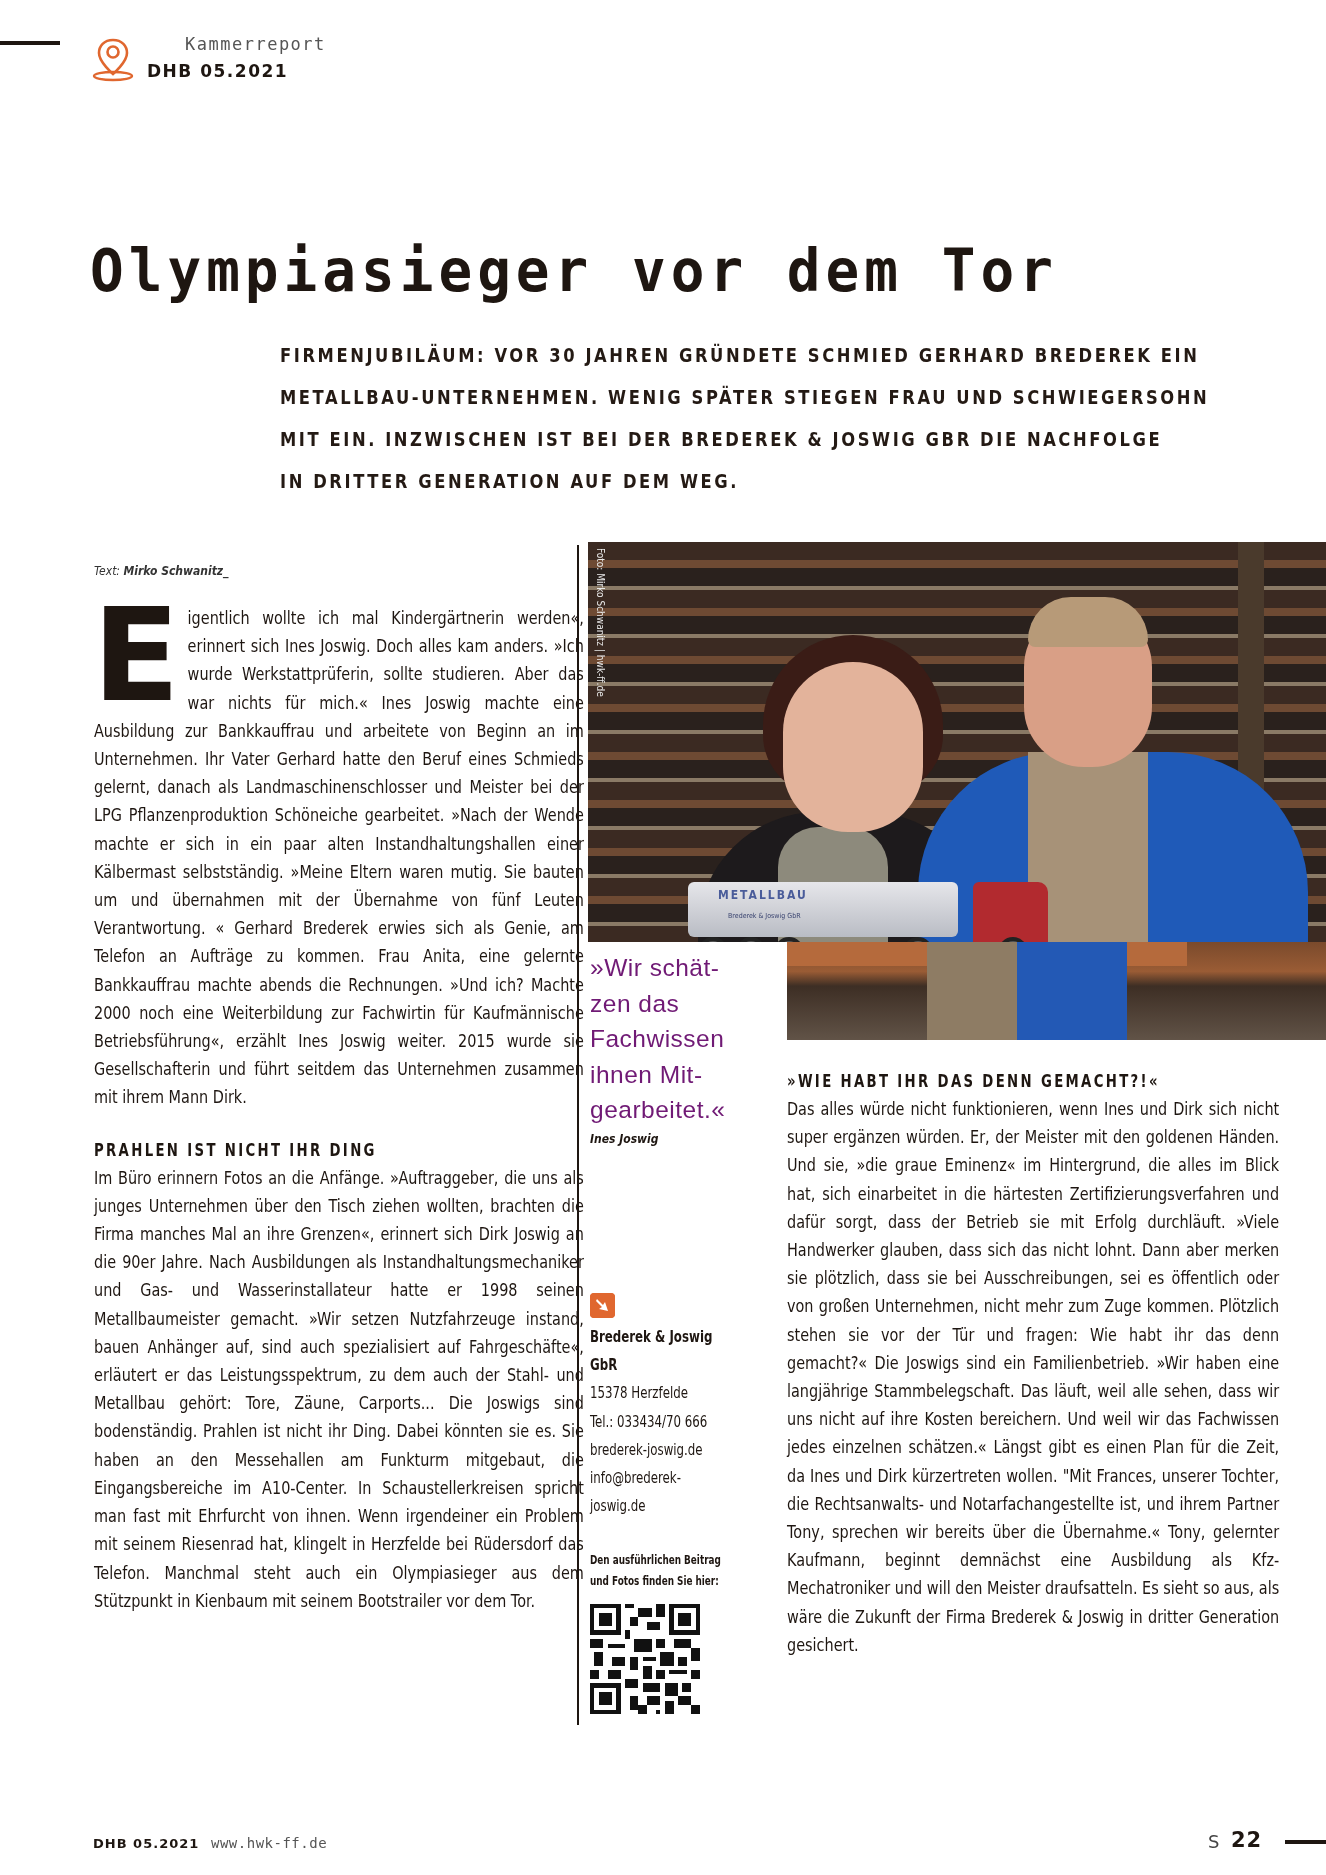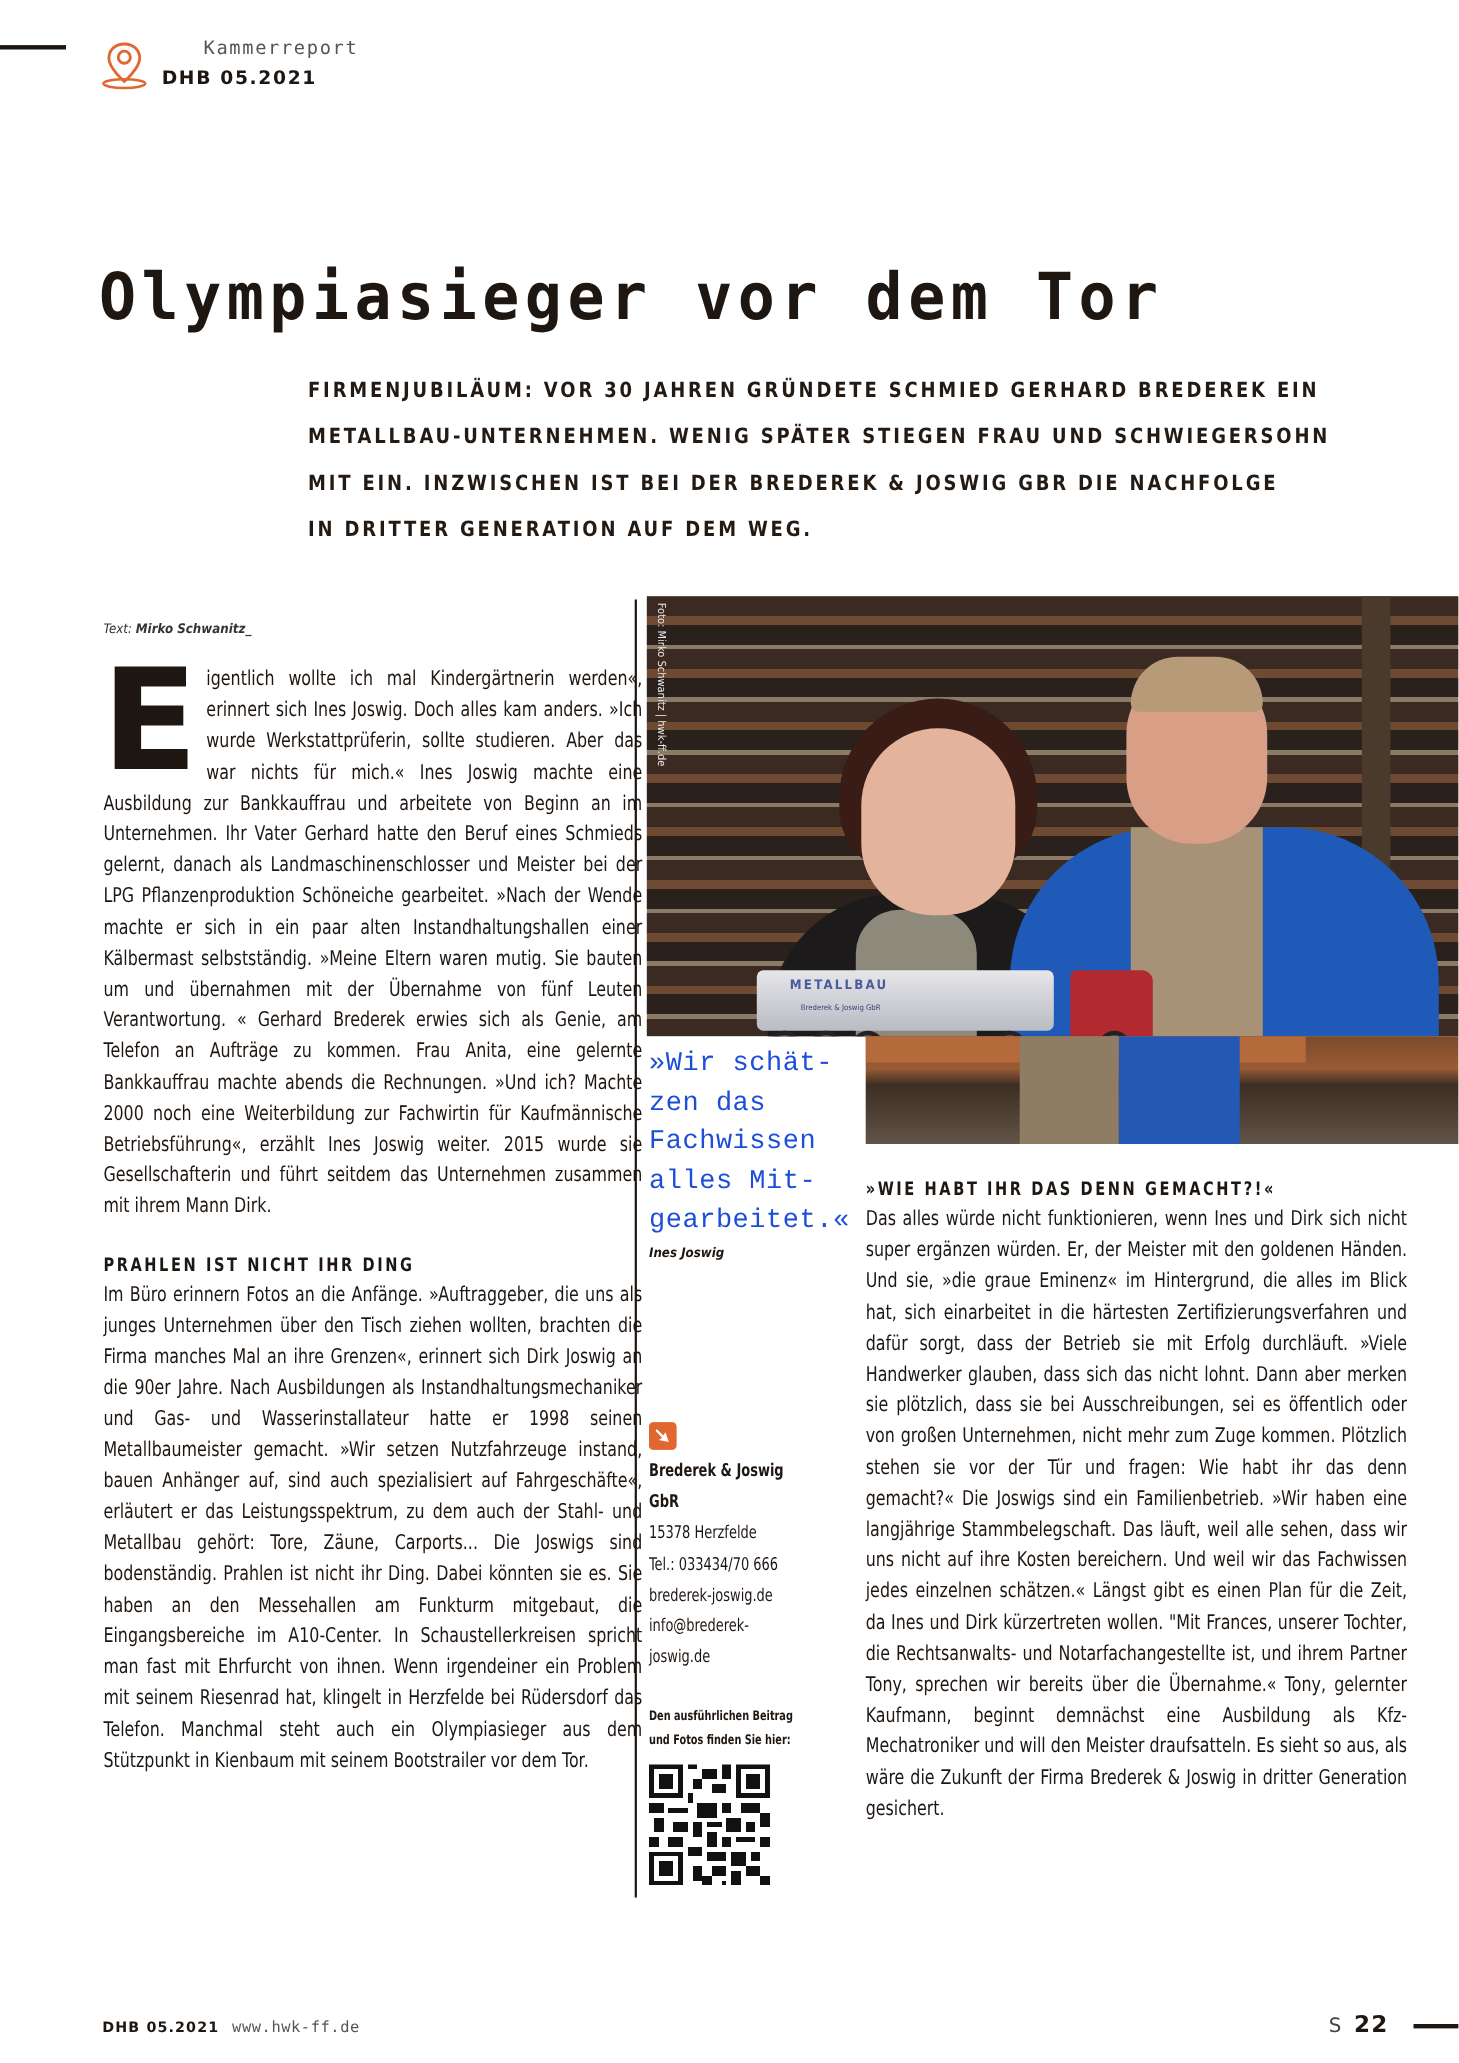--- a/index.html
+++ b/index.html
@@ -64,21 +64,21 @@
   .person-man-coat { position: absolute; left: 330px; top: 210px; width: 390px; height: 300px; border-radius: 140px 140px 0 0; background: #1f5ab8; }
   .person-man-shirt { position: absolute; left: 440px; top: 210px; width: 120px; height: 300px; background: #a79278; }
   .truck { position: absolute; left: 100px; top: 340px; width: 420px; height: 110px; }
   .tank { position: absolute; left: 0; top: 0; width: 270px; height: 55px; background: linear-gradient(180deg, #e6e6ea 0%, #b9bcc4 100%); border-radius: 6px; }
   .tank-label { position: absolute; left: 30px; top: 6px; font-size: 12px; font-weight: bold; color: #4a5c9a; letter-spacing: 2px; }
   .tank-sub { position: absolute; left: 40px; top: 30px; font-size: 7px; color: #3a4470; }
   .cab { position: absolute; left: 285px; top: 0; width: 75px; height: 75px; background: #b22a2f; border-radius: 6px 10px 4px 4px; }
   .wheel { position: absolute; width: 30px; height: 30px; border-radius: 50%; background: #555; border: 4px solid #222; top: 55px; }
 
   
-  .quote { left: 590px; top: 950px; width: 190px; font-family: Liberation Mono, monospace; font-size: 24.5px; line-height: 35.5px; color: #1d4ed8; letter-spacing: 0.5px; }
+  .quote { left: 590px; top: 950px; width: 190px; font-family: Liberation Sans, sans-serif; font-size: 24.5px; line-height: 35.5px; color: #701a75; letter-spacing: 0.5px; }
   .quote-author { left: 590px; top: 1132px; font-size: 12px; font-weight: bold; font-style: italic; color: #1e1611; }
 
   
   .arrow-icon { left: 590px; top: 1293px; width: 25px; height: 25px; background: #e0672f; border-radius: 4px; }
   .contact { left: 590px; top: 1323px; width: 200px; font-size: 16px; line-height: 28.2px; }
   .contact-inner { transform: scaleX(0.82); transform-origin: left top; width: 240px; }
   .contact .c-name { font-weight: bold; }
   .qr-label { left: 590px; top: 1550px; font-size: 12px; font-weight: bold; line-height: 21px; }
   .qr-label-inner { transform: scaleX(0.82); transform-origin: left top; width: 190px; }
   .qr { left: 590px; top: 1604px; width: 110px; height: 110px; }
@@ -156,21 +156,21 @@
   <div class="pillar" style="left:140px;top:0;width:90px;height:98px;background:#8e7c64;"></div>
 </div>
 <div class="abs photo-credit">
   <span>Foto: Mirko Schwanitz | hwk-ff.de</span>
 </div>
 
 <div class="abs quote">
   <div>»Wir schät-</div>
   <div>zen das</div>
   <div>Fachwissen</div>
-  <div>alles Mit-</div>
+  <div>ihnen Mit-</div>
   <div>gearbeitet.«</div>
 </div>
 <div class="abs quote-author">Ines Joswig</div>
 
 <svg class="abs arrow-icon" viewBox="0 0 25 25">
   <rect width="25" height="25" rx="4" fill="#e0672f"></rect>
   <path d="M7 6 L13 12 L15 9 L18 18 L9 16 L12 14 L6 8 Z" fill="#ffffff"></path>
 </svg>
 <div class="abs contact">
   <div class="contact-inner">

